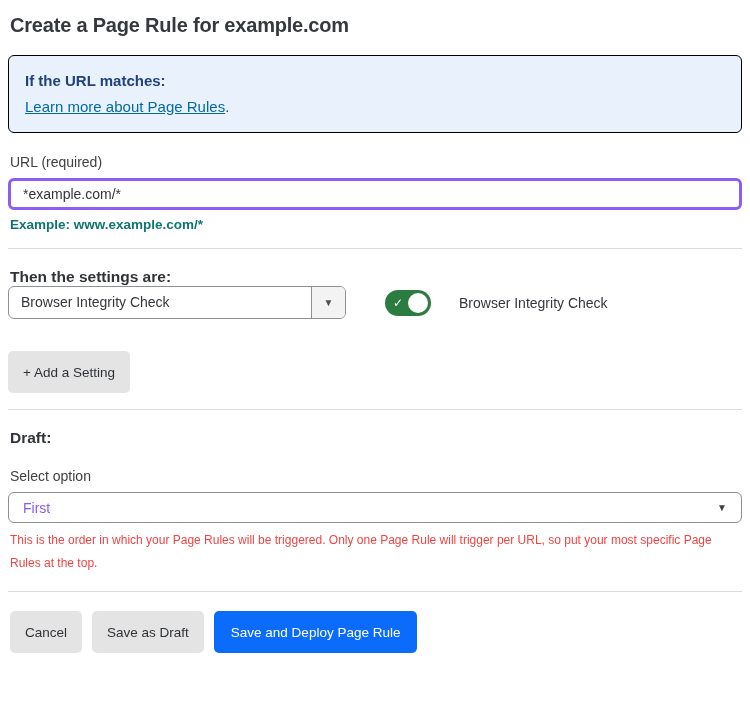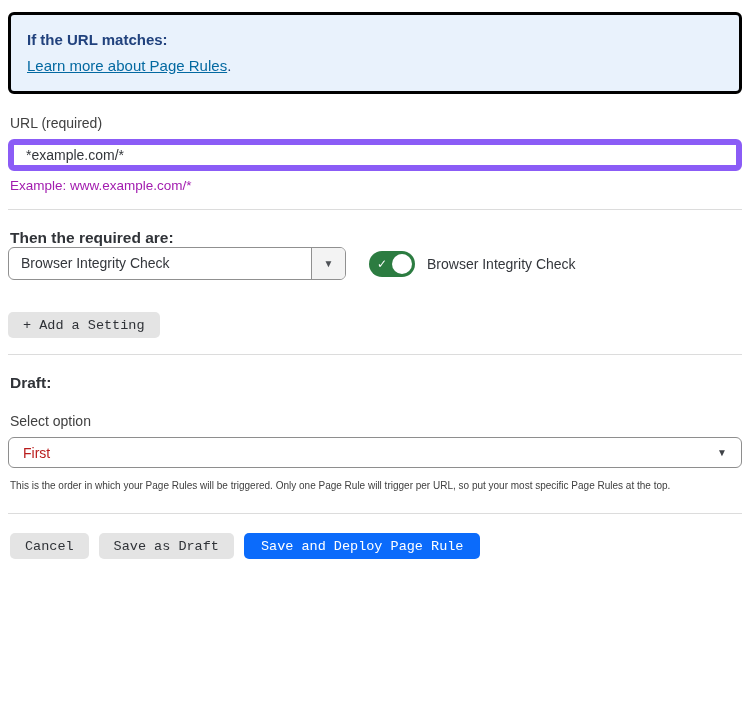--- a/index.html
+++ b/index.html
@@ -13,50 +13,50 @@
   }
   .container { padding: 12px 8px 0 8px; }
 
   .page-title {
     font-size: 20px; font-weight: 700; color: #35383d;
     margin: 2px 2px 18px 2px; letter-spacing: -0.2px;
   }
 
   .info-box {
     background: #e9f2fc;
-    border: 3px solid #000000;
+    border: 1px solid #000000;
     border-radius: 6px;
     padding: 12px 16px 13px 16px;
     color: #21427d;
     font-size: 15px;
     line-height: 25.5px;
   }
   .info-heading { font-weight: 700; }
   .info-link { color: #0369a1; text-decoration: underline; cursor: pointer; }
   .info-link-suffix { color: #21427d; }
 
   .form-label { font-size: 14px; color: #404040; margin: 21px 2px 8px 2px; }
 
   .url-input {
     display: block; width: 100%; height: 32px;
-    border: 6px solid #8b5cf6; border-radius: 6px;
+    border: 3px solid #8b5cf6; border-radius: 6px;
     padding: 0 12px; font-size: 14px; color: #33363b;
     font-family: "Liberation Sans", "DejaVu Sans", sans-serif;
     background: #fff; outline: none;
   }
-  .helper-text { font-size: 13.5px; color: #a21caf; margin: 7px 2px 0 2px; }
+  .helper-text { font-size: 13.5px; color: #0f766e; margin: 7px 2px 0 2px; font-weight: bold; }
 
   .divider { border: none; border-top: 1px solid #dcdcdc; margin: 16px 0 0 0; }
 
   .section-heading {
     font-size: 15.5px; font-weight: 700; color: #303338;
     margin: 19px 2px 0 2px;
   }
 
-  .setting-row { display: flex; align-items: center; margin-top: 0; }
+  .setting-row { display: flex; align-items: center; margin-top: 0; gap: 16px; }
 
   .custom-select {
     width: 338px; height: 33px;
     border: 1px solid #909090; border-radius: 6px;
     background: #fff; display: flex; overflow: hidden; cursor: pointer;
   }
   .custom-select .select-text {
     flex: 1; padding: 0 12px; line-height: 31px;
     font-size: 14px; color: #33363b; white-space: nowrap;
   }
@@ -75,64 +75,65 @@
     color: #ffffff; font-size: 12px; font-weight: 700; line-height: 1;
   }
   .toggle .toggle-knob {
     position: absolute; right: 3px; top: 3px;
     width: 20px; height: 20px; border-radius: 50%; background: #ffffff;
   }
   .toggle-text { margin-left: 12px; font-size: 14px; color: #33363b; }
 
   .btn {
     display: inline-flex; align-items: center; justify-content: center;
-    height: 26px; padding: 0 15px;
+    height: 42px; padding: 0 15px;
     border: none; border-radius: 5px;
-    font-family: Liberation Mono, monospace;
+    font-family: Liberation Sans, sans-serif;
     font-size: 13.5px; color: #2f3237; background: #e4e4e4; cursor: pointer;
     white-space: nowrap;
   }
   .btn-primary { background: #0b6bfb; color: #ffffff; padding: 0 17px; }
 
   .add-setting-btn { margin-top: 32px; margin-left: 0; }
 
   .full-select {
     width: 100%; height: 31px;
     border: 1px solid #8e8e8e; border-radius: 6px; background: #fff;
     display: flex; align-items: center; justify-content: space-between;
     padding: 0 14px; cursor: pointer;
   }
-  .full-select .select-text { font-size: 14px; color: #b91c1c; }
+  .full-select .select-text { font-size: 14px; color: #8b5cf6; }
   .full-select .select-arrow { color: #3f4247; font-size: 10px; }
 
   .order-helper {
-    font-size: 10px; color: #404040; line-height: 23px;
+    font-size: 12px; color: #ef4444; line-height: 23px;
     margin: 6px 2px 0 2px;
   }
 
   .footer-buttons { display: flex; gap: 10px; margin: 19px 0 0 2px; }
 </style>
 </head>
 <body>
 
 <div class="container">
 
+  <div class="page-title">Create a Page Rule for example.com</div>
 
   <div class="info-box">
     <div class="info-heading">If the URL matches:</div>
     <div><a class="info-link">Learn more about Page Rules</a><span class="info-link-suffix">.</span></div>
   </div>
 
   <div class="form-label">URL (required)</div>
   <input class="url-input" type="text" value="*example.com/*" style="">
   <div class="helper-text">Example: www.example.com/*</div>
 
   <hr class="divider">
 
-  <div class="section-heading">Then the required are:</div>
+  <div class="section-heading">Then the settings are:</div>
 
 
   <div class="setting-row">
     <div class="custom-select">
       <span class="select-text">Browser Integrity Check</span>
       <span class="select-arrow-seg">
           <span>▼</span>
         </span>
     </div>
     <div class="toggle">

